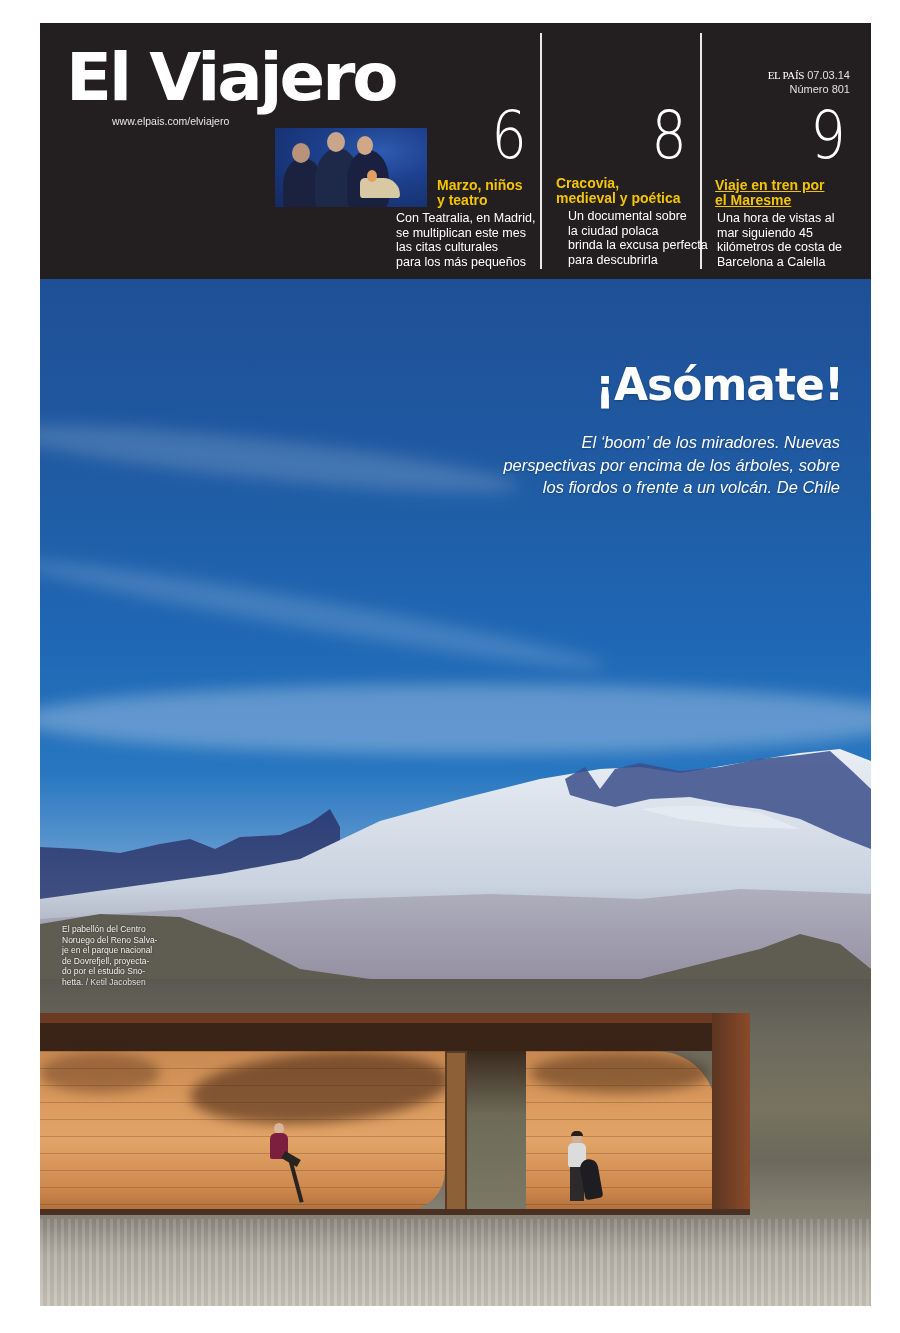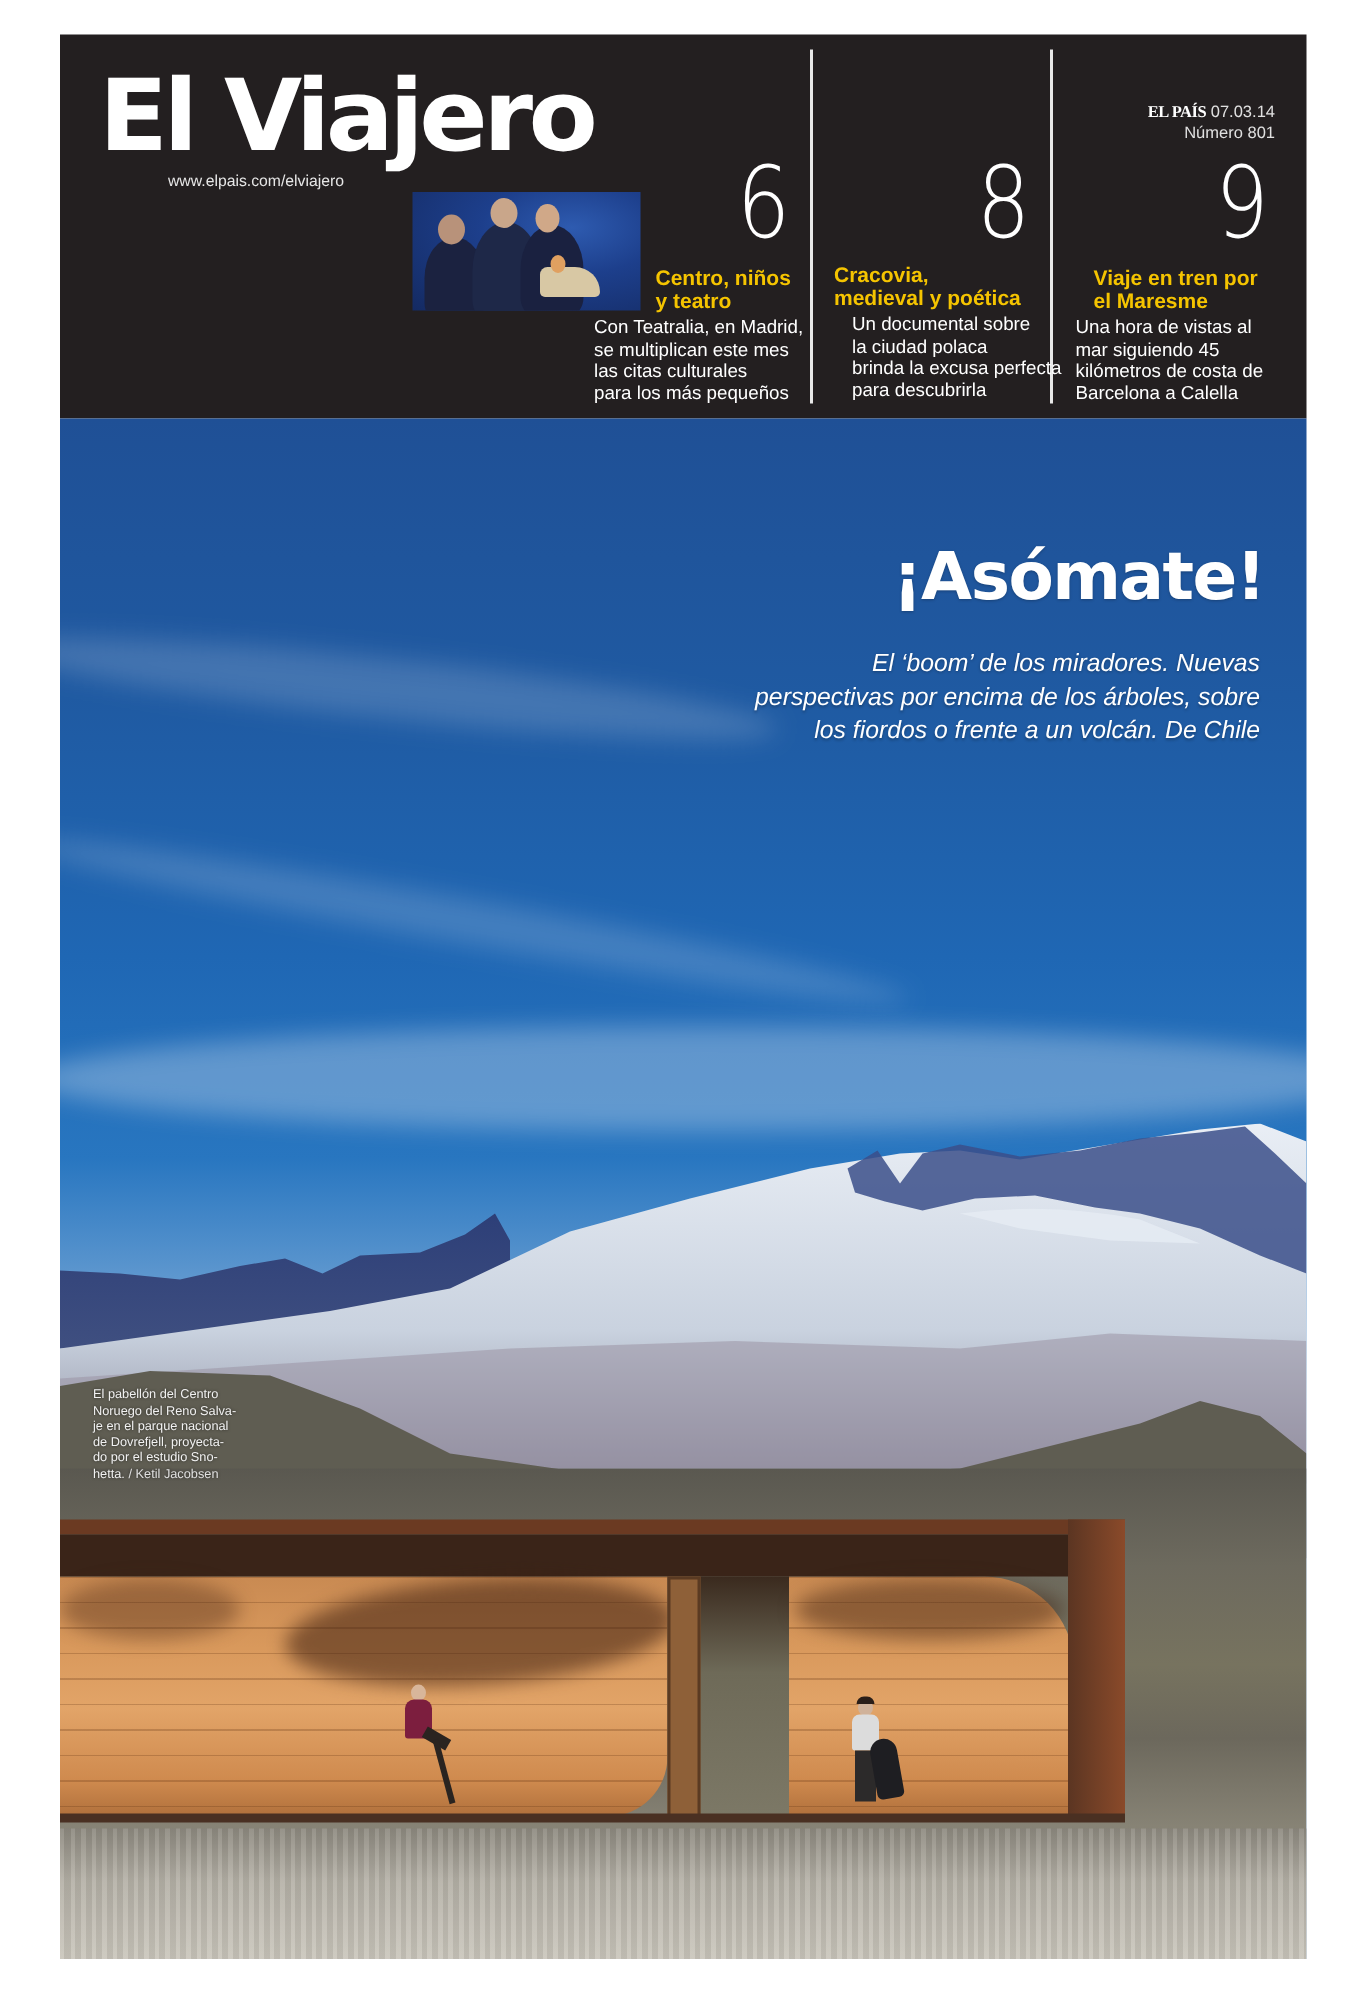--- a/index.html
+++ b/index.html
@@ -6,21 +6,21 @@
   html, body { width: 900px; height: 1333px; background: #ffffff; overflow: hidden; }
   body { position: relative; font-family: "Liberation Sans", sans-serif; }
 
   .page { position: absolute; left: 40px; top: 23px; width: 831px; height: 995px; }
 
   
   .masthead { position: absolute; left: 0; top: 0; width: 831px; height: 256px; background: #231f20; }
   .brand-title { position: absolute; left: 26px; top: 22px; color: #fff; font-family: "DejaVu Sans", sans-serif; font-weight: bold; font-size: 66px; letter-spacing: -3px; line-height: 1; transform: scaleX(1.02); transform-origin: left; }
   .brand-url { position: absolute; left: 72px; top: 92px; color: #e6e6e6; font-size: 10.5px; }
   .edition { position: absolute; right: 21px; top: 45px; text-align: right; color: #e0e0e0; font-size: 11px; line-height: 14px; }
-  .edition .paper { font-family: "Liberation Serif", serif; font-weight: bold; color: #fff; font-size: 11px; letter-spacing: -0.3px; margin-right: 3px; }
+  .edition .paper { font-family: "Liberation Serif", serif; font-weight: normal; color: #fff; font-size: 11px; letter-spacing: -0.3px; margin-right: 3px; }
 
   .divider { position: absolute; top: 10px; width: 2px; height: 236px; background: #e8e8e8; }
 
   .teaser-photo { position: absolute; left: 235px; top: 105px; width: 152px; height: 79px; overflow: hidden;
     background: radial-gradient(ellipse at 70% 30%, #2e5bb0 0%, #1d3f8c 40%, #142a62 100%); }
   .teaser-photo .p { position: absolute; border-radius: 50% 50% 20% 20%; background: #1b2240; }
   .teaser-photo .h { position: absolute; border-radius: 50%; background: #c9a68a; }
   .teaser-photo .prop { position: absolute; left: 85px; top: 50px; width: 40px; height: 20px; background: #d8c8a4; border-radius: 6px 20px 4px 4px; }
 
   .teaser-num { position: absolute; top: 80px; color: #fff; font-family: "DejaVu Sans", sans-serif; font-weight: 200; font-size: 66px; line-height: 1; }
@@ -87,21 +87,21 @@
       <div class="p" style="left:40px;top:20px;width:45px;height:65px;background:#1e2848;"></div>
       <div class="h" style="left:52px;top:4px;width:18px;height:20px;"></div>
       <div class="p" style="left:72px;top:22px;width:42px;height:60px;background:#1a2140;"></div>
       <div class="h" style="left:82px;top:8px;width:16px;height:19px;background:#d0a888;"></div>
       <div class="prop"></div>
       <div class="h" style="left:92px;top:42px;width:10px;height:12px;background:#e0a060;"></div>
     </div>
 
     <div class="teaser-num" style="left:448px;"><span>6</span></div>
     <div class="teaser-head" style="left:397px;top:155px;">
-      <div>Centro, niños</div>
+      <div>Marzo, niños</div>
       <div>y teatro</div>
     </div>
     <div class="teaser-body" style="left:356px;top:188px;">
       <div>Con Teatralia, en Madrid,</div>
       <div>se multiplican este mes</div>
       <div>las citas culturales</div>
       <div>para los más pequeños</div>
     </div>
 
     <div class="teaser-num" style="left:608px;"><span>8</span></div>
@@ -110,21 +110,21 @@
       <div>medieval y poética</div>
     </div>
     <div class="teaser-body" style="left:528px;top:186px;">
       <div>Un documental sobre</div>
       <div>la ciudad polaca</div>
       <div>brinda la excusa perfecta</div>
       <div>para descubrirla</div>
     </div>
 
     <div class="teaser-num" style="left:767px;"><span>9</span></div>
-    <div class="teaser-head" style="left:689px;top:155px;">
+    <div class="teaser-head" style="left:675px;top:155px;text-decoration:underline;">
       <div>Viaje en tren por</div>
       <div>el Maresme</div>
     </div>
     <div class="teaser-body" style="left:677px;top:188px;">
       <div>Una hora de vistas al</div>
       <div>mar siguiendo 45</div>
       <div>kilómetros de costa de</div>
       <div>Barcelona a Calella</div>
     </div>
   </header>

